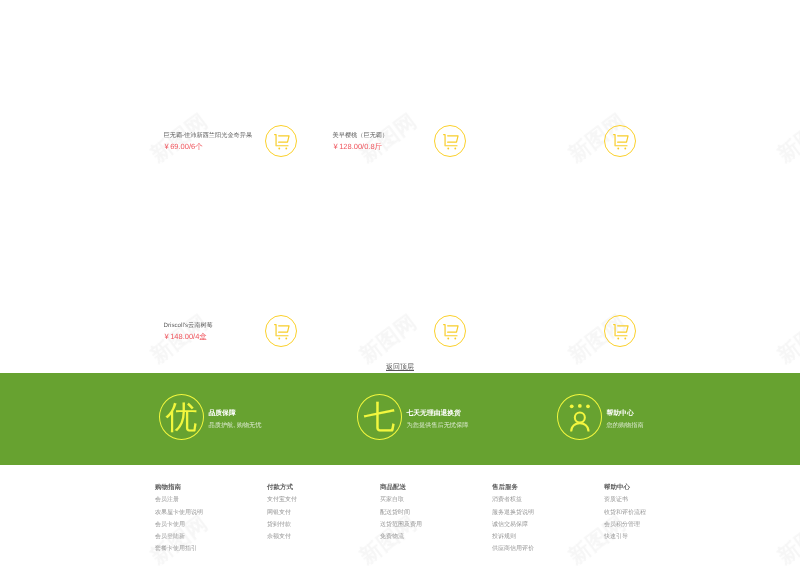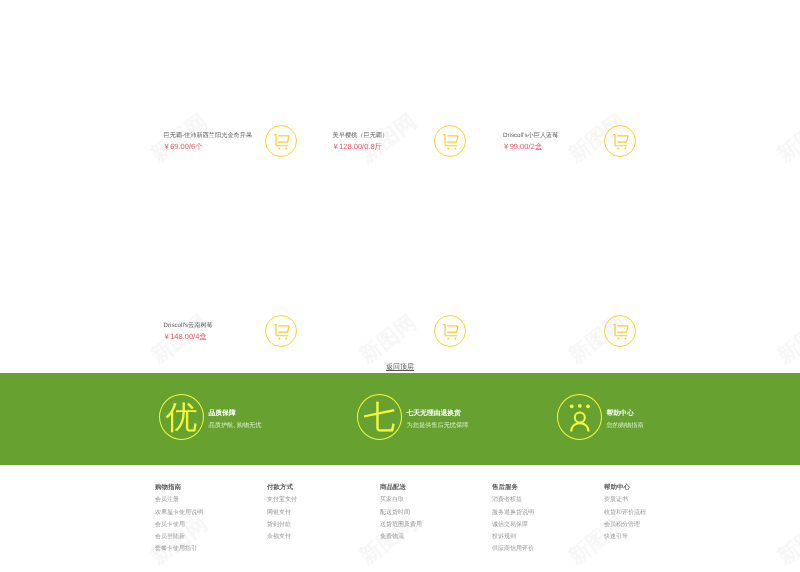--- a/index.html
+++ b/index.html
@@ -93,24 +93,20 @@
       </div>
       <div class="cart-btn" style="left: 434px;">
         <svg viewBox="0 0 16 16" fill="none" stroke="#f8cd28" stroke-width="1.15" stroke-linecap="round" stroke-linejoin="round">
           <path d="M0.6 0.6 h1.4 v10.8"></path>
           <path d="M4.5 1.8 h10.1 l-1.5 6.1 h-8.6"></path>
           <path d="M2.7 11.4 h10.9"></path>
           <circle cx="5.1" cy="14.1" r="0.9" fill="#f8cd28" stroke="none"></circle>
           <circle cx="11.9" cy="14.1" r="0.9" fill="#f8cd28" stroke="none"></circle>
         </svg>
       </div>
-      <div class="prod-cell" style="left: 503px;">
-        <div class="prod-name">Driscoll's小巨人蓝莓</div>
-        <div class="prod-price">¥ 99.00/2盒</div>
-      </div>
       <div class="cart-btn" style="left: 604px;">
         <svg viewBox="0 0 16 16" fill="none" stroke="#f8cd28" stroke-width="1.15" stroke-linecap="round" stroke-linejoin="round">
           <path d="M0.6 0.6 h1.4 v10.8"></path>
           <path d="M4.5 1.8 h10.1 l-1.5 6.1 h-8.6"></path>
           <path d="M2.7 11.4 h10.9"></path>
           <circle cx="5.1" cy="14.1" r="0.9" fill="#f8cd28" stroke="none"></circle>
           <circle cx="11.9" cy="14.1" r="0.9" fill="#f8cd28" stroke="none"></circle>
         </svg>
       </div>
     </div>

